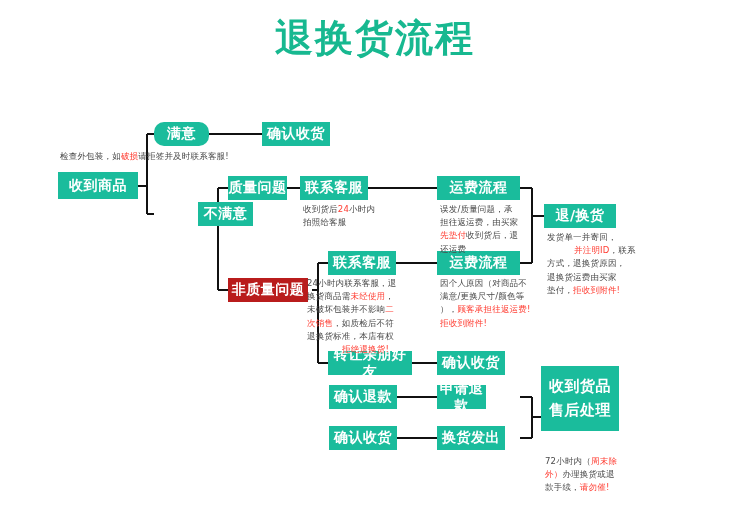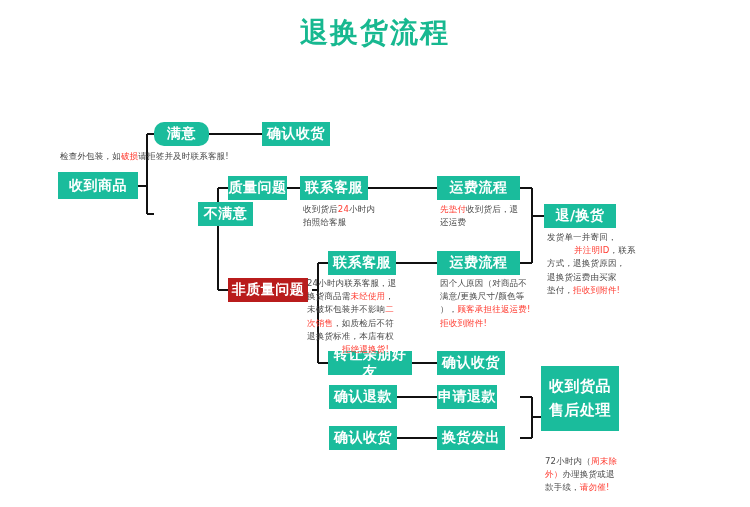--- a/index.html
+++ b/index.html
@@ -12,21 +12,21 @@
     position: relative; overflow: hidden;
     font-family: "DejaVu Sans", "Liberation Sans", sans-serif;
   }
 
   
   #chart-title {
     position: absolute;
     left: 0; top: 18px; width: 750px;
     text-align: center;
     color: #17b890;
-    font-size: 28px;
+    font-size: 38px;
     font-weight: bold;
     letter-spacing: 2px;
     line-height: 1.1;
   }
 
   
   #connectors {
     position: absolute;
     left: 0; top: 0;
     width: 750px; height: 507px;
@@ -130,35 +130,37 @@
 <div class="node" style="left: 328px; top: 251px; width: 68px; height: 24px; background: rgb(26, 188, 156);">联系客服</div>
 
 <div class="node" style="left: 437px; top: 251px; width: 83px; height: 24px; background: rgb(26, 188, 156);">运费流程</div>
 
 <div class="node" style="left: 328px; top: 351px; width: 84px; height: 24px; background: rgb(26, 188, 156);">转让亲朋好友</div>
 
 <div class="node" style="left: 437px; top: 351px; width: 68px; height: 24px; background: rgb(26, 188, 156);">确认收货</div>
 
 <div class="node" style="left: 329px; top: 385px; width: 68px; height: 24px; background: rgb(26, 188, 156);">确认退款</div>
 
-<div class="node" style="left: 437px; top: 385px; width: 60px; height: 24px; background: rgb(26, 188, 156);">申请退款</div>
+<div class="node" style="left: 437px; top: 385px; width: 49px; height: 24px; background: rgb(26, 188, 156);">申请退款</div>
 
 <div class="node" style="left: 329px; top: 426px; width: 68px; height: 24px; background: rgb(26, 188, 156);">确认收货</div>
 
 <div class="node" style="left: 437px; top: 426px; width: 68px; height: 24px; background: rgb(26, 188, 156);">换货发出</div>
 
 <div class="node" style="left: 541px; top: 366px; width: 78px; height: 65px; font-size: 15px; line-height: 1.55; background: rgb(26, 188, 156);">收到货品
 售后处理</div>
 
 <div class="note" style="left: 60px; top: 150px; width: 250px; color: rgb(74, 74, 74);"><span style="white-space: pre-line;">检查外包装，如</span><span class="hl" style="white-space: pre-line; color: rgb(255, 59, 48);">破损</span><span style="white-space: pre-line;">请拒签并及时联系客服!</span></div>
 
 <div class="note" style="left: 303px; top: 203px; width: 110px; color: rgb(74, 74, 74);"><span style="white-space: pre-line;">收到货后</span><span class="hl" style="white-space: pre-line; color: rgb(255, 59, 48);">24</span><span style="white-space: pre-line;">小时内
 拍照给客服</span></div>
 
-<div class="note" style="left: 440px; top: 203px; width: 108px; color: rgb(74, 74, 74);"><span class="hl" style="white-space: pre-line; color: rgb(255, 59, 48);">先垫付</span><span style="white-space: pre-line;">收到货后，退
+<div class="note" style="left: 440px; top: 203px; width: 108px; color: rgb(74, 74, 74);"><span style="white-space: pre-line;">误发/质量问题，承
+担往返运费，由买家
+</span><span class="hl" style="white-space: pre-line; color: rgb(255, 59, 48);">先垫付</span><span style="white-space: pre-line;">收到货后，退
 还运费</span></div>
 
 <div class="note" style="left: 307px; top: 277px; width: 122px; color: rgb(74, 74, 74);"><span style="white-space: pre-line;">24小时内联系客服，退
 换货商品需</span><span class="hl" style="white-space: pre-line; color: rgb(255, 59, 48);">未经使用</span><span style="white-space: pre-line;">，
 未破坏包装并不影响</span><span class="hl" style="white-space: pre-line; color: rgb(255, 59, 48);">二
 次销售</span><span style="white-space: pre-line;">，如质检后不符
 退换货标准，本店有权
 </span><span class="hl" style="white-space: pre-line; color: rgb(255, 59, 48); margin-left: 35px;">拒绝退换货!</span></div>
 
 <div class="note" style="left: 440px; top: 277px; width: 122px; color: rgb(74, 74, 74);"><span style="white-space: pre-line;">因个人原因（对商品不

